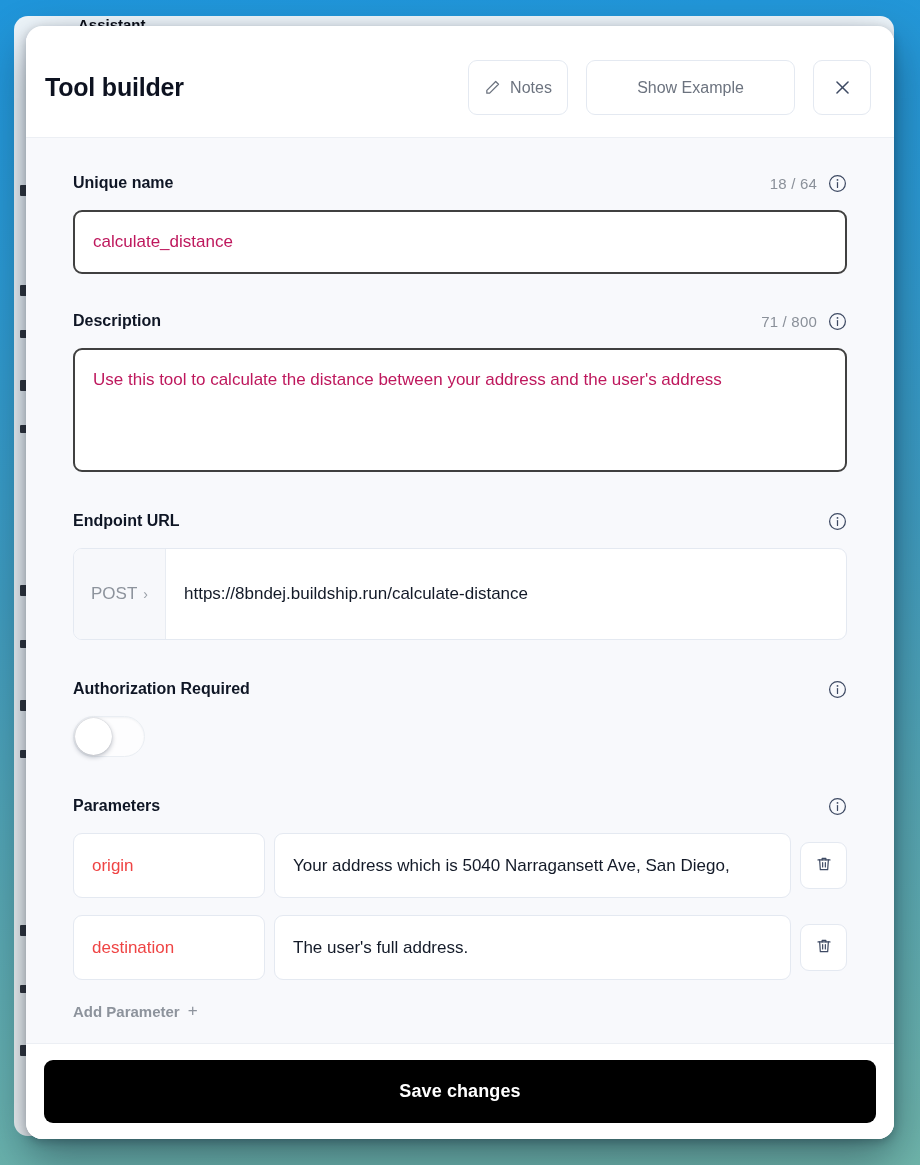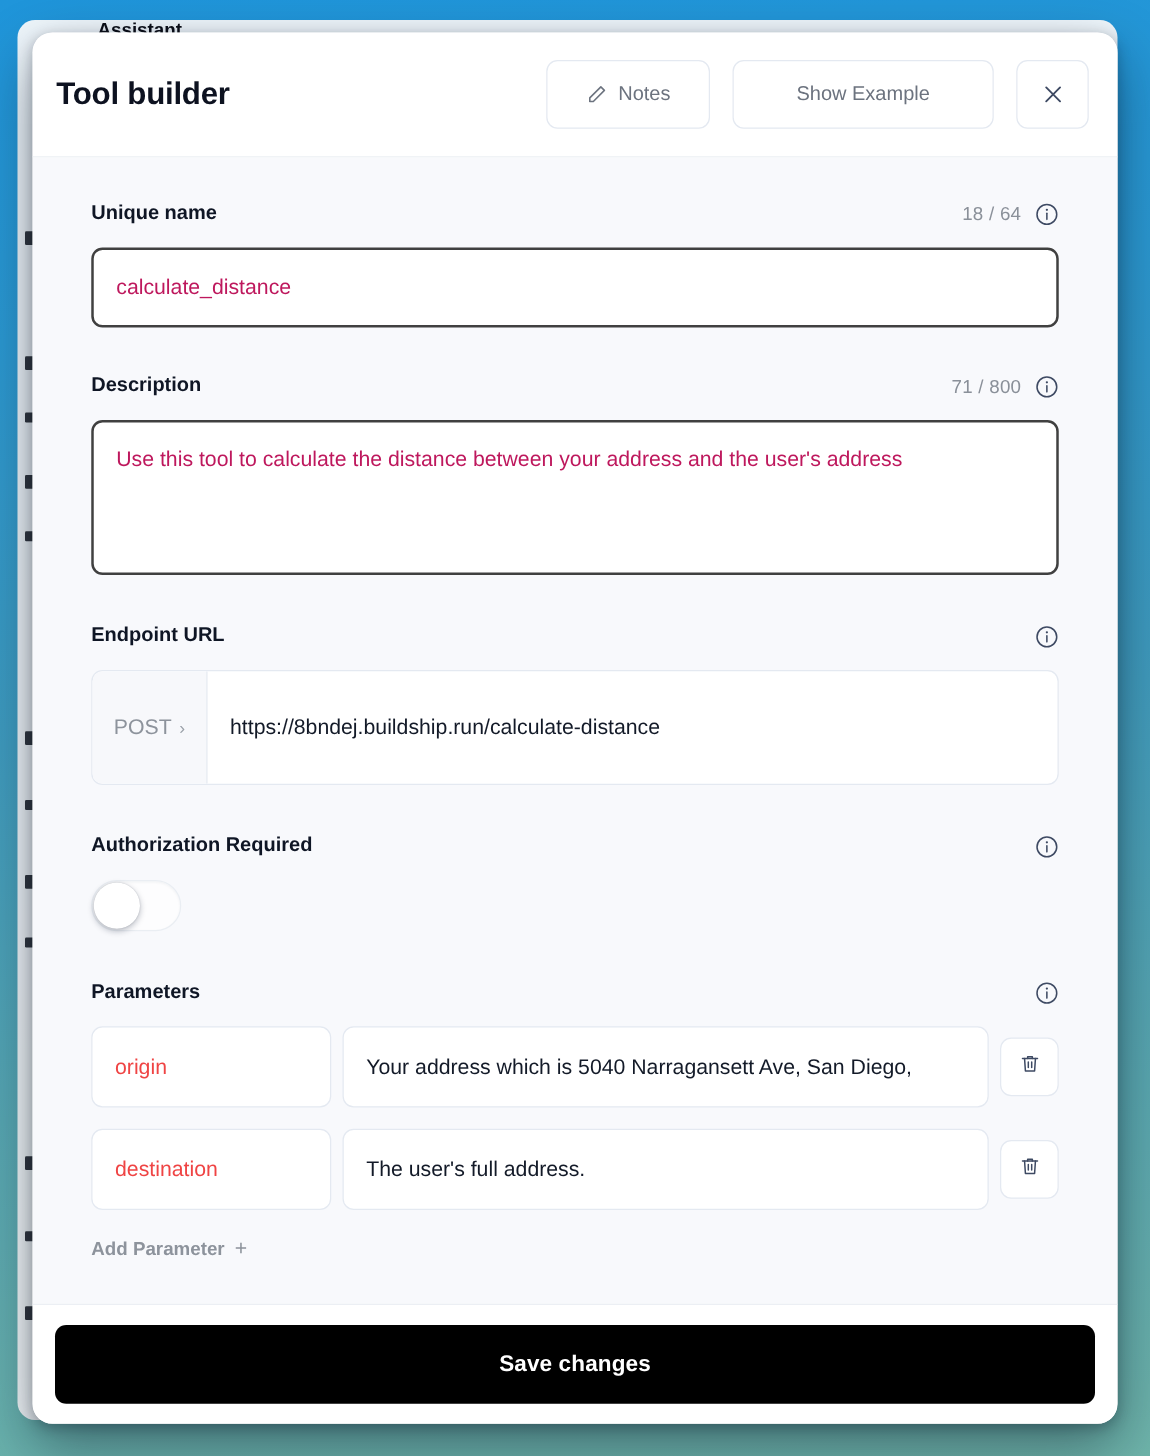--- a/index.html
+++ b/index.html
@@ -75,20 +75,21 @@
 
   
   .modal-header {
     height: 100px;
     flex: 0 0 100px;
     background: #ffffff;
     border-bottom: 1px solid #eceff4;
     display: flex;
     align-items: center;
     padding: 0 23px 0 19px;
+    margin-top: 12px;
   }
   .modal-title {
     font-size: 25px;
     font-weight: 700;
     color: #0d1220;
     letter-spacing: -0.2px;
     flex: 1 1 auto;
     padding-left: 0;
   }
   .hdr-actions {
@@ -105,21 +106,21 @@
     align-items: center;
     justify-content: center;
     gap: 9px;
     color: #6c737f;
     font-size: 16px;
     font-family: inherit;
     cursor: pointer;
     padding: 0 22px;
     white-space: nowrap;
   }
-  #notes-button { width: 131px; padding: 0; }
+  #notes-button { width: 100px; padding: 0; }
   #show-example-button { width: 209px; padding: 0; }
   #close-button {
     width: 58px; padding: 0;
     color: #3e4a63;
   }
   .hdr-btn svg { display: block; }
 
   
   .modal-body {
     flex: 1 1 auto;

